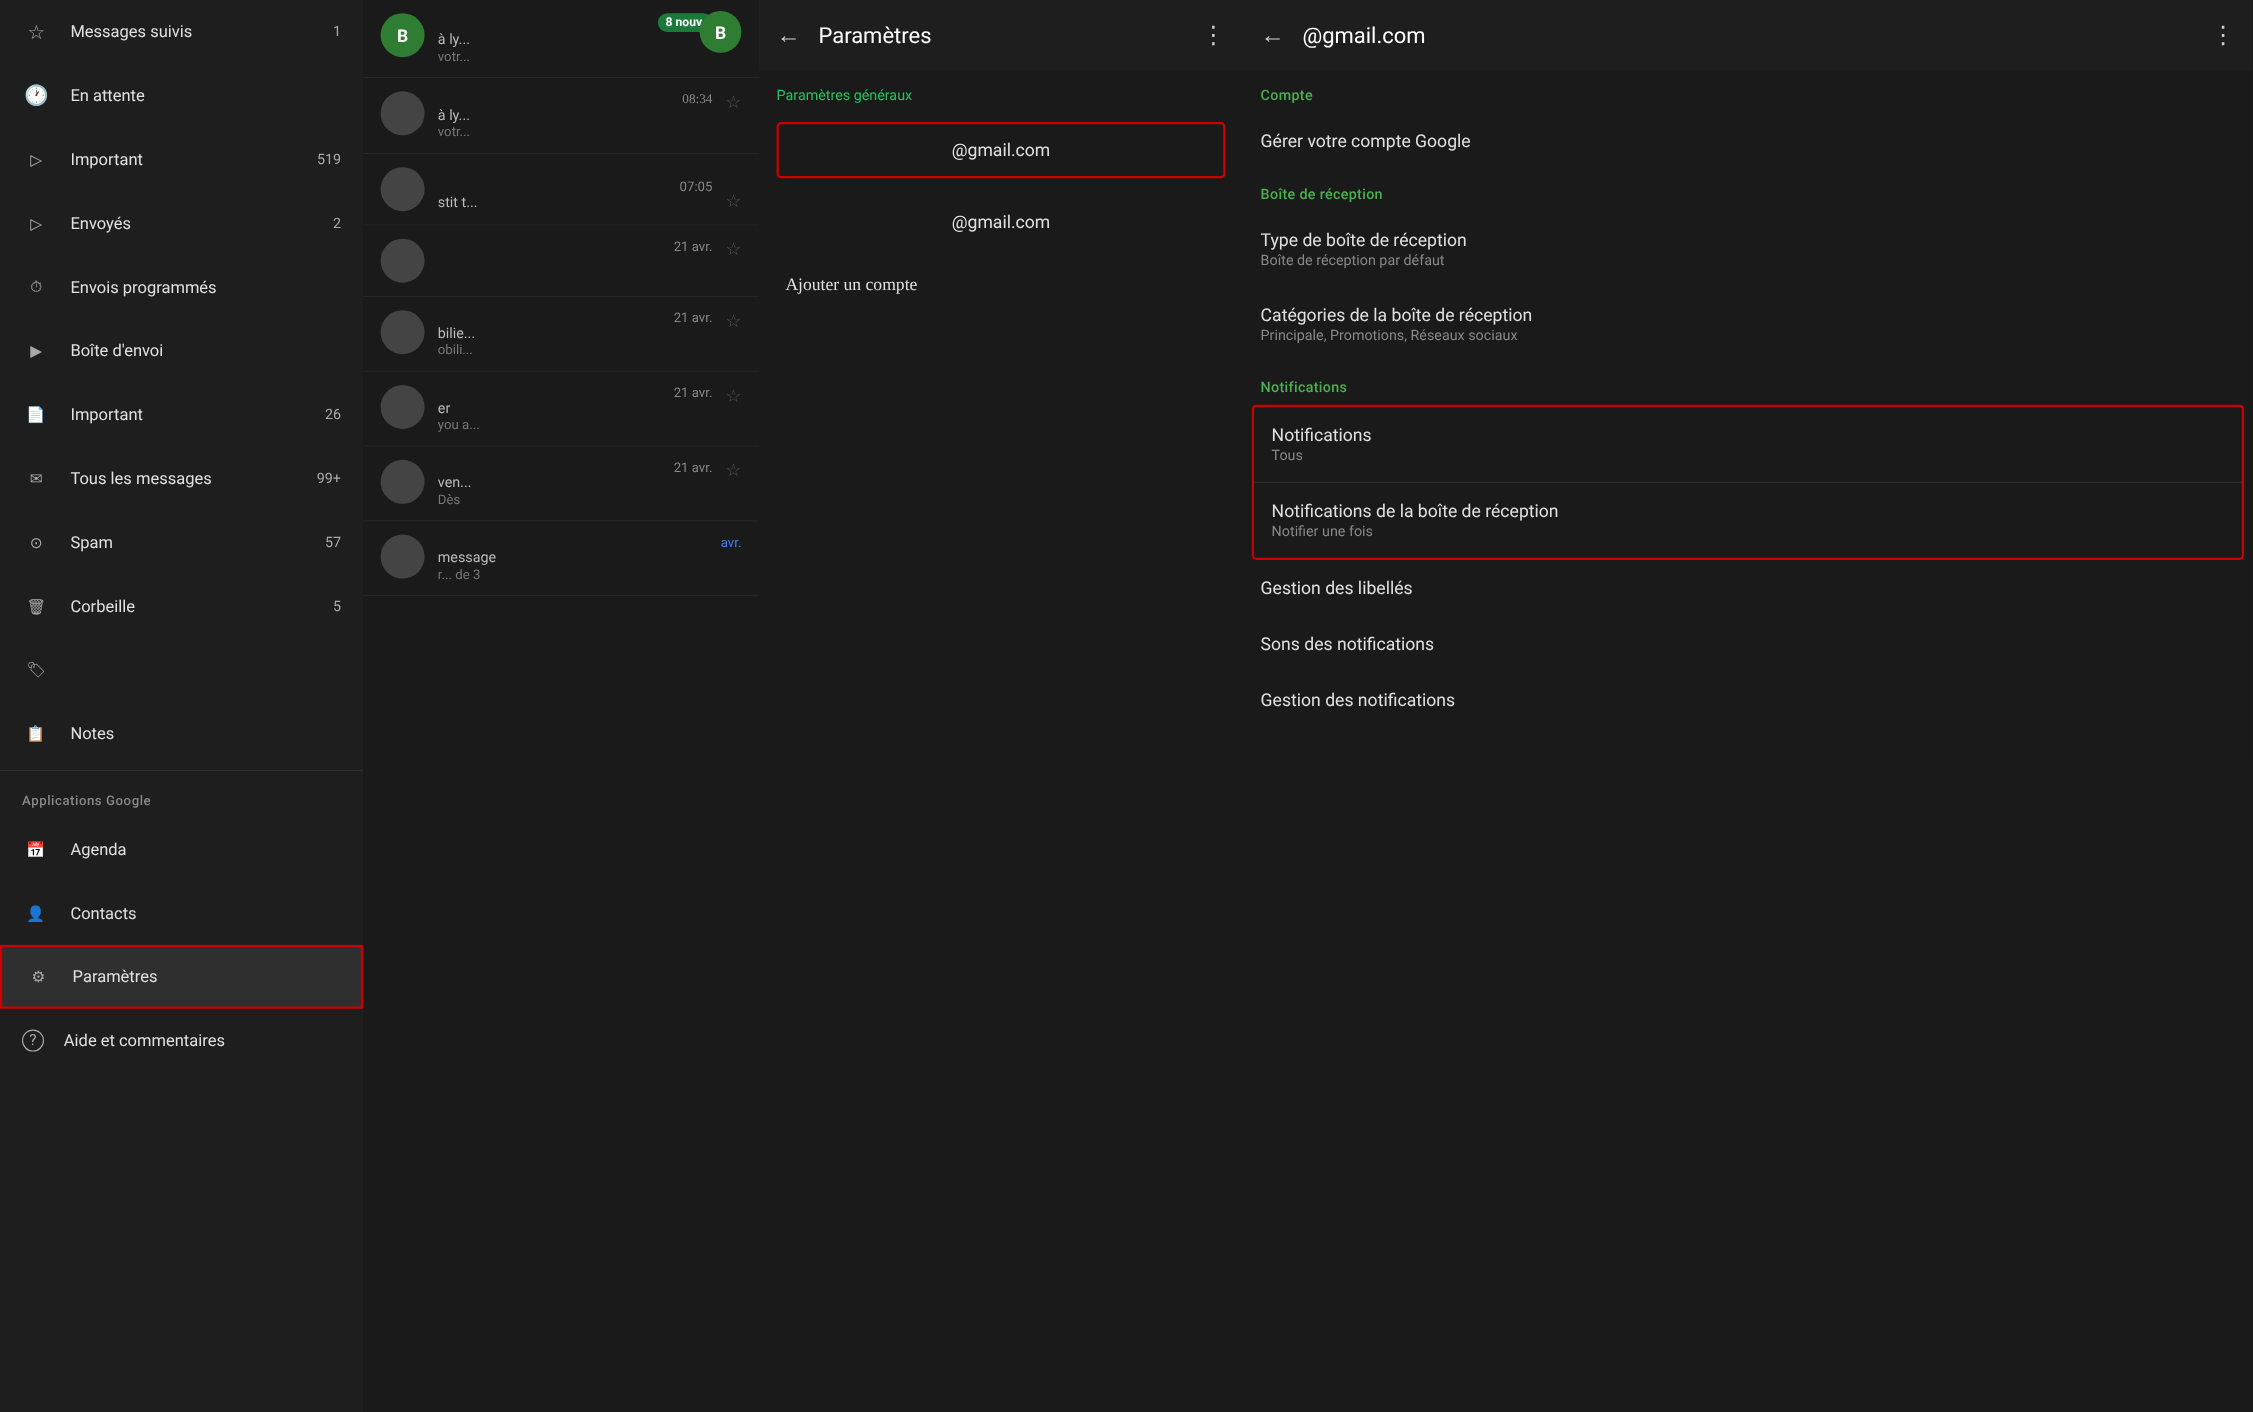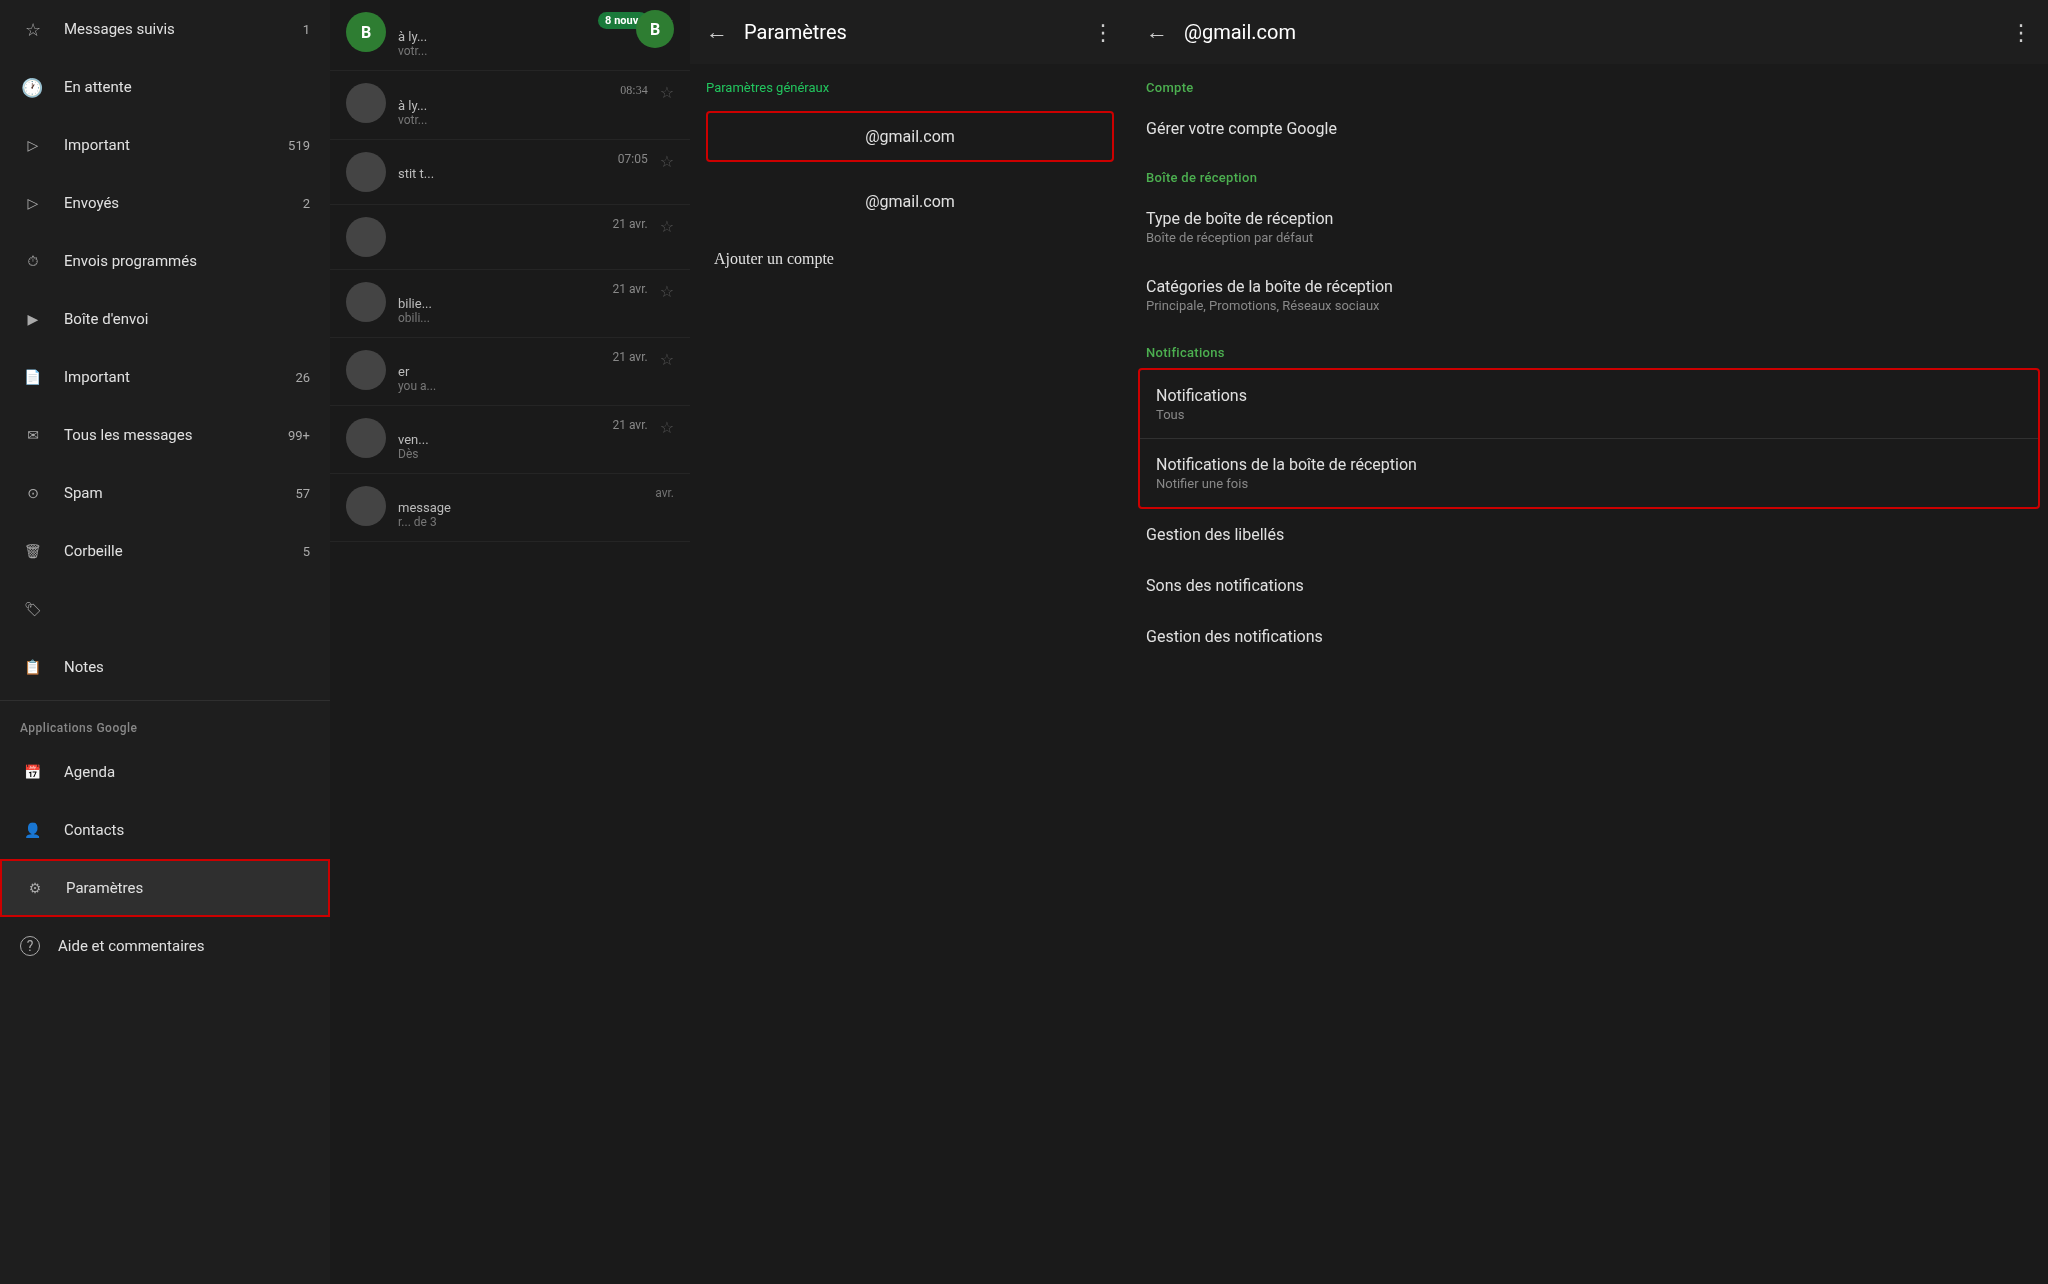--- a/index.html
+++ b/index.html
@@ -353,21 +353,21 @@
           <span style="color:#888;font-size:12px;">08:34</span>
         </div>
         <div style="color:#bbb;font-size:13px;">à ly...</div>
         <div style="color:#777;font-size:12px;">votr...</div>
       </div>
       <span class="star-icon">☆</span>
     </div>
   </div>
 
   <div class="email-item">
-    <div style="display:flex;align-items:flex-start;gap:12px;">
+    <div style="display:flex;align-items:flex-end;gap:12px;">
       <div style="width:40px;height:40px;border-radius:50%;background:#444;flex-shrink:0;"></div>
       <div style="flex:1;min-width:0;">
         <div style="display:flex;justify-content:space-between;">
           <span style="color:#e0e0e0;font-size:14px;"></span>
           <span style="color:#888;font-size:12px;">07:05</span>
         </div>
         <div style="color:#bbb;font-size:13px;">stit t...</div>
       </div>
       <span class="star-icon">☆</span>
     </div>
@@ -430,21 +430,21 @@
       <span class="star-icon">☆</span>
     </div>
   </div>
 
   <div class="email-item">
     <div style="display:flex;align-items:flex-start;gap:12px;">
       <div style="width:40px;height:40px;border-radius:50%;background:#444;flex-shrink:0;"></div>
       <div style="flex:1;min-width:0;">
         <div style="display:flex;justify-content:space-between;">
           <span style="color:#e0e0e0;font-size:14px;"></span>
-          <span style="color:#737373;font-size:12px;">avr.</span>
+          <span style="color:#3b82f6;font-size:12px;">avr.</span>
         </div>
         <div style="color:#bbb;font-size:13px;">message</div>
         <div style="color:#777;font-size:12px;">r... de 3</div>
       </div>
     </div>
   </div>
 </div>
 
 <div class="panel-settings">
   <div class="panel-header">

